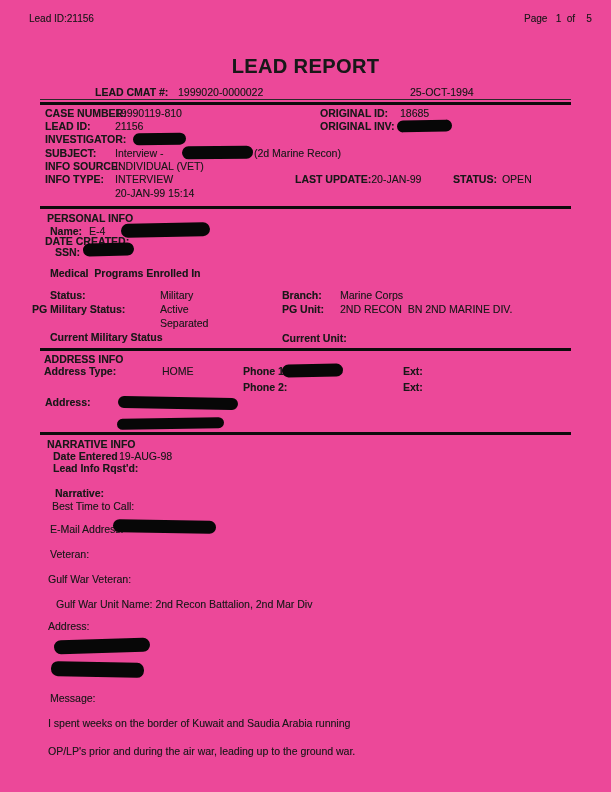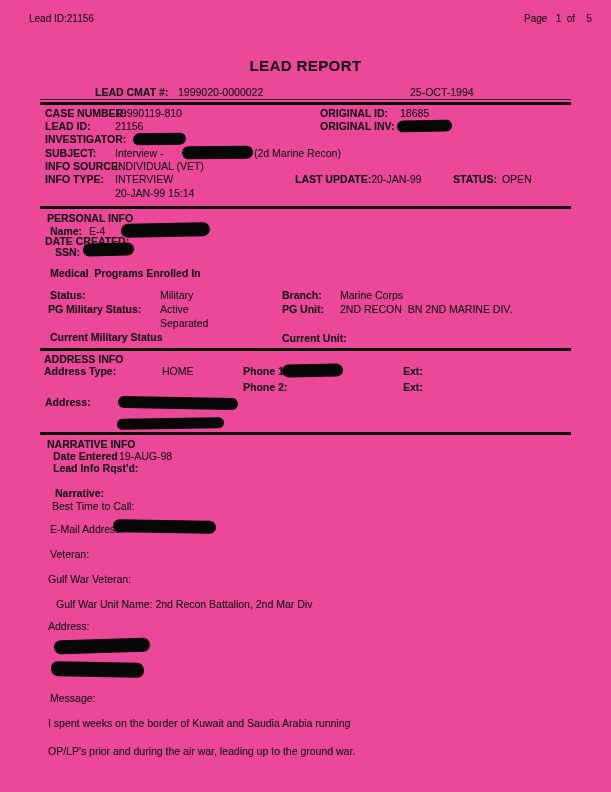--- a/index.html
+++ b/index.html
@@ -18,21 +18,21 @@
     font-size:10.5px;
     line-height:12px;
     white-space:pre;
     color:#181818;
     text-shadow:0.2px 0.2px 0.3px rgba(20,20,20,0.35);
   }
   .b{font-weight:bold;}
   .small{font-size:10px;}
   .title{
     left:0;right:0;text-align:center;
-    font-size:15px;font-weight:bold;letter-spacing:0.4px;
+    font-size:20px;font-weight:bold;letter-spacing:0.4px;
   }
   .bar{
     position:absolute;
     background:#070707;
     border-radius:7px;
   }
   .hr3{position:absolute;left:40px;width:531px;height:3px;background:#0c0c0c;}
   .hr1{position:absolute;left:40px;width:531px;height:1px;background:#2a2a2a;}
   .gap{display:inline-block;width:5px;}
 </style>
@@ -91,21 +91,21 @@
   <div class="t b" style="left:55px;top:246px;">SSN:</div>
   <div class="bar" style="left:83px;top:243px;width:51px;height:13px;transform:rotate(-1.5deg);"></div>
 
   <div class="t b" style="left:50px;top:267px;">Medical  Programs Enrolled In</div>
 
   <div class="t b" style="left:50px;top:289px;">Status:</div>
   <div class="t" style="left:160px;top:289px;">Military</div>
   <div class="t b" style="left:282px;top:289px;">Branch:</div>
   <div class="t" style="left:340px;top:289px;">Marine Corps</div>
 
-  <div class="t b" style="left:48px;top:303px;">PG Military Status:</div>
+  <div class="t b" style="left:32px;top:303px;">PG Military Status:</div>
   <div class="t" style="left:160px;top:303px;">Active</div>
   <div class="t b" style="left:282px;top:303px;">PG Unit:</div>
   <div class="t" style="left:340px;top:303px;">2ND RECON  BN 2ND MARINE DIV.</div>
 
   <div class="t b" style="left:50px;top:331px;">Current Military Status</div>
   <div class="t" style="left:160px;top:317px;">Separated</div>
 
   <div class="t b" style="left:282px;top:332px;">Current Unit:</div>
 
   <div class="hr3" style="top:348px;"></div>

